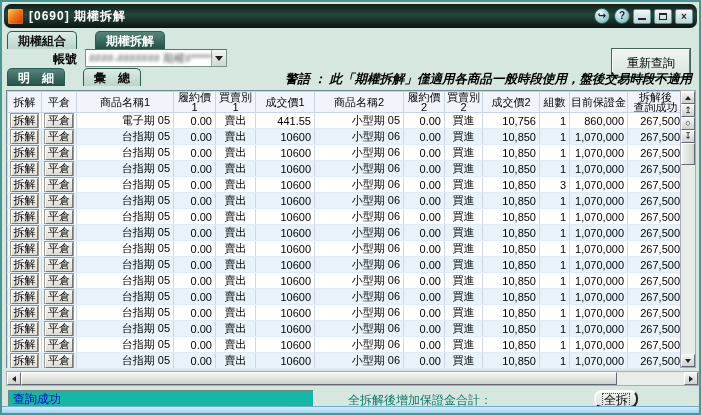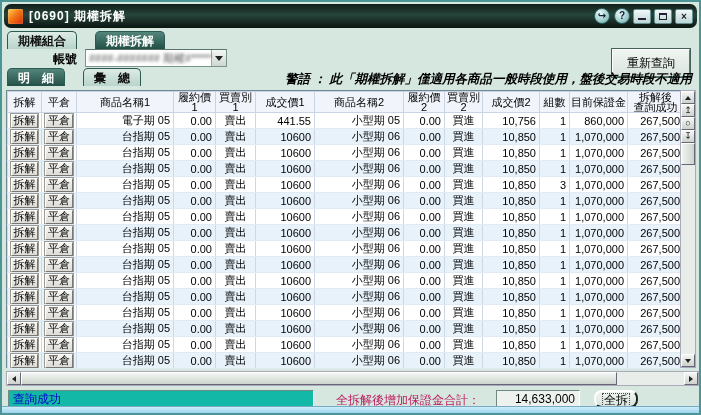--- a/index.html
+++ b/index.html
@@ -54,21 +54,21 @@
   .hsb .sb-btn{position:absolute;top:0;height:13px;}
   .hsb-thumb{position:absolute;left:14px;top:0;width:596px;height:13px;background:linear-gradient(180deg,#f4f7f4,#ccd4cc);border:1px solid;border-color:#fff #667 #667 #fff;}
   .tri-up-s{width:0;height:0;border-left:3px solid transparent;border-right:3px solid transparent;border-bottom:4px solid #222;margin:4px auto 0;}
   .tri-down-s{width:0;height:0;border-left:3px solid transparent;border-right:3px solid transparent;border-top:4px solid #222;margin:4px auto 0;}
   .tri-left-s{width:0;height:0;border-top:3px solid transparent;border-bottom:3px solid transparent;border-right:4px solid #222;margin:3px auto 0;}
   .tri-right-s{width:0;height:0;border-top:3px solid transparent;border-bottom:3px solid transparent;border-left:4px solid #222;margin:3px auto 0;}
 
   
   .footer{position:absolute;left:4px;top:388px;right:4px;height:19px;}
   .status-box{position:absolute;left:2px;top:0;width:306px;height:18px;background:#14b8a6;border:1px solid;border-color:#6f8a82 #fff #fff #6f8a82;color:#0000cd;font-size:12px;line-height:16px;padding-left:4px;}
-  .total-label{position:absolute;left:330px;top:2px;width:156px;font-size:12px;color:#be185d;white-space:nowrap;}
+  .total-label{position:absolute;left:330px;top:2px;width:156px;text-align:right;font-size:12px;color:#0f766e;white-space:nowrap;}
   .total-box{position:absolute;left:490px;top:0;width:84px;height:18px;background:#eef2ee;border:1px solid;border-color:#6f8a82 #fff #fff #6f8a82;font-size:12px;line-height:16px;text-align:right;padding-right:4px;color:#000;}
   .split-all{position:absolute;left:588px;top:0;width:44px;height:18px;line-height:14px;outline:none;border-width:2px;border-style:outset;border-color:#fff #5f7a72 #5f7a72 #fff;background:linear-gradient(180deg,#f0f5f1,#d9e4dd);font-size:12px;border-radius:8px;}
   .split-all .focus{display:block;border:1px dotted #444;line-height:12px;}
   .bottom-strip{position:absolute;left:0;right:0;bottom:0;height:7px;background:linear-gradient(180deg,#cdeefb,#9fd4ee);border-top:1px solid #77aac4;}
 </style>
 </head>
 <body>
 
 <div class="window">
 
@@ -409,20 +409,19 @@
       </div>
     <div class="hsb-thumb"></div>
     <div class="sb-btn" style="right:0;">
         <div class="tri-right-s"></div>
       </div>
   </div>
 
   <div class="footer">
     <div class="status-box">查詢成功</div>
     <div class="total-label">全拆解後增加保證金合計：</div>
-    <div class="total-box">14,633,000</div>
     <button class="btn split-all">
         <span class="focus">全拆</span>
       </button>
   </div>
 
   <div class="bottom-strip"></div>
 </div>
 
 </body></html>

